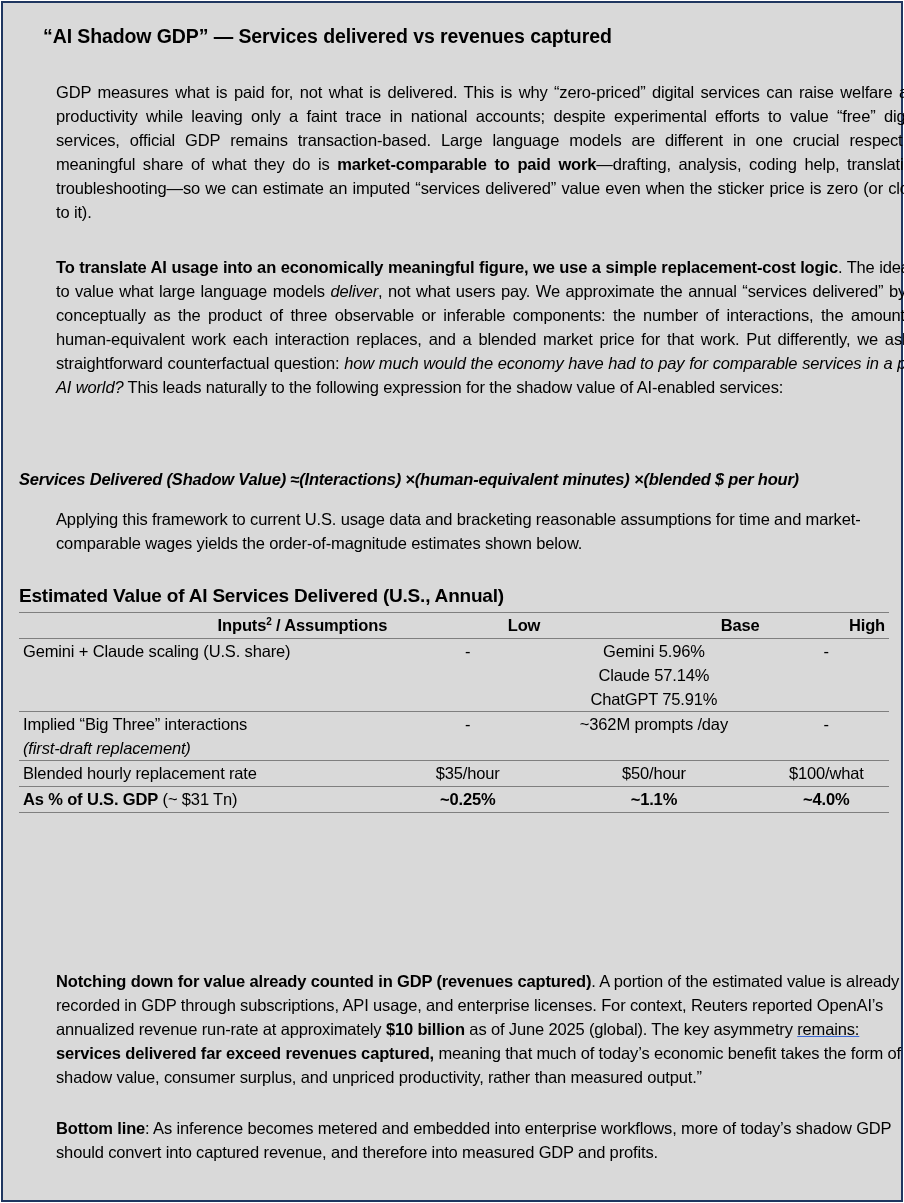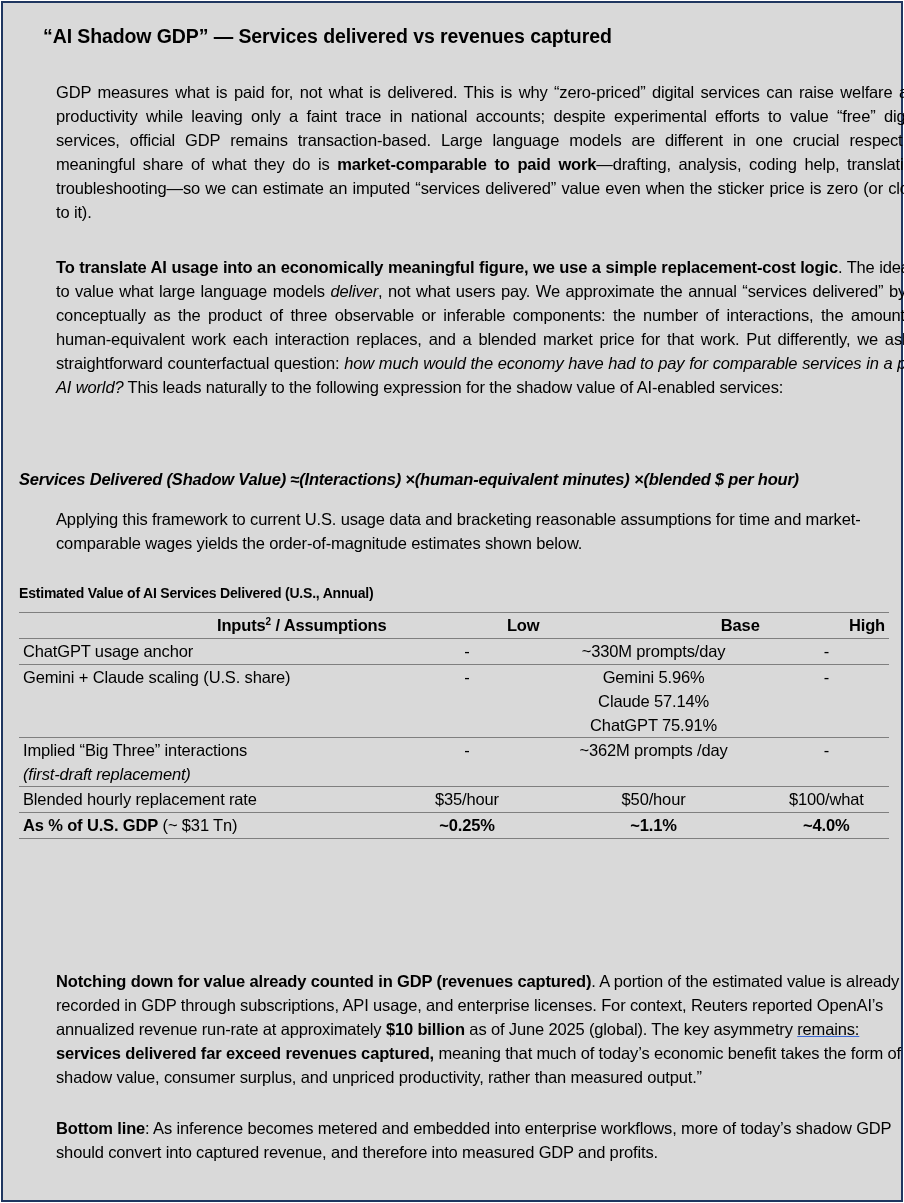--- a/index.html
+++ b/index.html
@@ -23,21 +23,21 @@
     position: absolute; left: 16px; width: 870px;
     font-size: 16.5px; line-height: 24px; text-align: justify;
     letter-spacing: -0.15px;
     margin-left: 37px;
   }
   .para.left { text-align: left; }
   .p1 { top: 77px; }
   .p2 { top: 252px; }
   .formula { position: absolute; left: 16px; top: 452px; font-size: 16.5px; font-weight: bold; font-style: italic; letter-spacing: -0.2px; margin-top: 15px; }
   .p3 { top: 504px; }
-  .table-title { position: absolute; left: 16px; top: 582px; font-size: 14px; font-weight: bold; letter-spacing: -0.2px; text-align: right; }
+  .table-title { position: absolute; left: 16px; top: 582px; font-size: 19px; font-weight: bold; letter-spacing: -0.2px; text-align: right; }
   table.est {
     position: absolute; left: 16px; top: 609px; width: 870px;
     border-collapse: collapse; font-size: 16.5px; letter-spacing: -0.15px;
   }
   table.est th, table.est td {
     padding: 0 4px; line-height: 25px; vertical-align: top;
   }
   table.est th { font-weight: bold; border-top: 1.5px solid #7f7f7f; border-bottom: 1.5px solid #7f7f7f; text-align: right; }
   table.est tr.row td { border-bottom: 1.5px solid #7f7f7f; }
   table.est td.c { text-align: center; }
@@ -79,26 +79,20 @@
     <thead>
       <tr>
         <th class="col1"><span>Inputs</span><sup>2</sup><span> / Assumptions</span></th>
         <th class="col2">Low</th>
         <th class="col3">Base</th>
         <th class="col4">High</th>
       </tr>
     </thead>
     <tbody>
       <tr class="row">
-        <td class="first">ChatGPT usage anchor</td>
-        <td class="c">-</td>
-        <td class="c">~330M prompts/day</td>
-        <td class="c">-</td>
-      </tr>
-      <tr class="row">
         <td class="first">Gemini + Claude scaling (U.S. share)</td>
         <td class="c">-</td>
         <td class="c stack">
           <div>Gemini 5.96%</div>
           <div>Claude 57.14%</div>
           <div>ChatGPT 75.91%</div>
         </td>
         <td class="c">-</td>
       </tr>
       <tr class="row">

